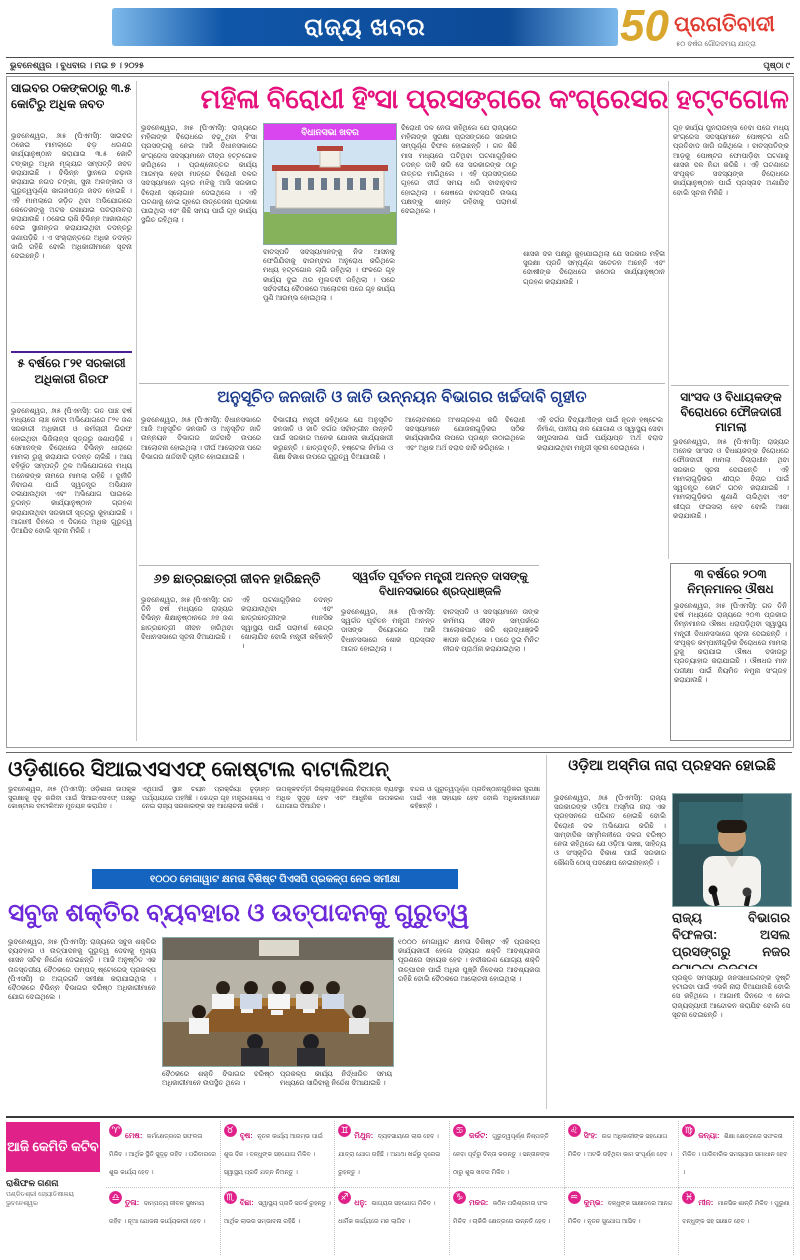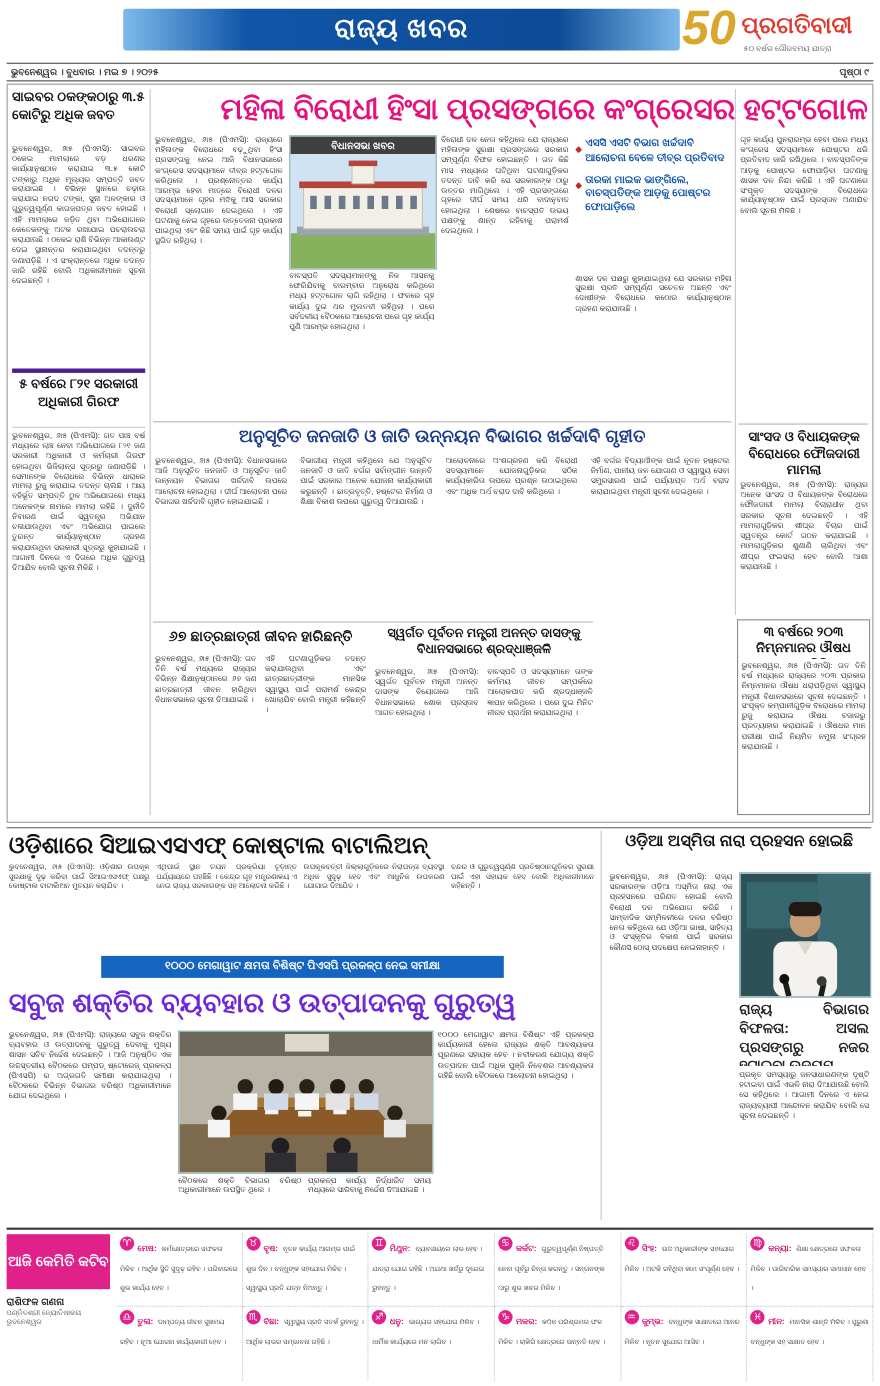--- a/index.html
+++ b/index.html
@@ -20,21 +20,21 @@
   .brand-name{font-size:21px;font-weight:bold;color:#e03a2f;white-space:nowrap;}
   .brand-tag{font-size:7px;color:#555;white-space:nowrap;}
   .dl-row{border-top:1px solid #4a4a4a;border-bottom:1px solid #4a4a4a;display:flex;
           justify-content:space-between;align-items:center;font-size:8.5px;font-weight:bold;color:#333;padding:0 4px;}
 
   .top-box{border:1px solid #999;}
   .mid-box{border-top:1px solid #666;}
   .horo-box{border-top:2px solid #3a3a3a;}
 
   .lead-hl{font-weight:bold;font-size:27px;color:#e5127d;white-space:nowrap;overflow:hidden;text-align:right;line-height:40px;}
-  .tag-bar{background:#404040;color:#fff;font-size:9px;font-weight:bold;text-align:center;line-height:16px;height:16px;overflow:hidden;white-space:nowrap;}
+  .tag-bar{background:#d946ef;color:#fff;font-size:9px;font-weight:bold;text-align:center;line-height:16px;height:16px;overflow:hidden;white-space:nowrap;}
   .photo-frame{border:1px solid #8aa;overflow:hidden;background:#dfeaf3;}
   .bullet-item{display:flex;margin-bottom:7px;}
   .bullet-item .bmark::before{content:"◆";color:#c62828;font-size:8px;margin-right:3px;}
   .bullet-item .btxt{color:#1256a8;font-weight:bold;font-size:9.5px;line-height:1.35;text-align:left;}
   .scst-hl{font-weight:bold;font-size:16px;color:#1b3a8c;white-space:nowrap;overflow:hidden;text-align:center;}
   .sub-hl{font-weight:bold;color:#101010;overflow:hidden;text-align:center;}
   .boxed{border:1px solid #8a8a8a;padding:3px;}
   .banner{background:#1464c0;color:#fff;font-weight:bold;font-size:10px;text-align:center;line-height:20px;height:20px;white-space:nowrap;overflow:hidden;}
   .big-hl{font-weight:bold;font-size:25px;color:#6d28d9;white-space:nowrap;overflow:hidden;}
 
@@ -67,21 +67,21 @@
   <div class="abs dl-row" style="left:6px;top:57px;width:780px;height:15px;">
     <span>ଭୁବନେଶ୍ୱର । ବୁଧବାର । ମଇ ୭ । ୨୦୨୫</span>
     <span>ପୃଷ୍ଠା ୯</span>
   </div>
 
   <section class="abs top-box" style="left:6px;top:76px;width:786px;height:670px;">
 
     <div class="abs" style="left:4px;top:4px;width:121px;height:662px;">
       <div class="hl" style="font-size:12px;line-height:1.3;height:50px;">ସାଇବର ଠକଙ୍କଠାରୁ ୩.୫ କୋଟିରୁ ଅଧିକ ଜବତ</div>
       <div class="bt" style="height:200px;">ଭୁବନେଶ୍ୱର, ୬ା୫ (ପିଏମସି): ସାଇବର ଠକେଇ ମାମଲାରେ ବଡ଼ ଧରଣର କାର୍ଯ୍ୟାନୁଷ୍ଠାନ କରାଯାଇ ୩.୫ କୋଟି ଟଙ୍କାରୁ ଅଧିକ ମୂଲ୍ୟର ସମ୍ପତ୍ତି ଜବତ କରାଯାଇଛି । ବିଭିନ୍ନ ସ୍ଥାନରେ ଚଢ଼ାଉ କରାଯାଇ ନଗଦ ଟଙ୍କା, ସୁନା ଅଳଙ୍କାର ଓ ଗୁରୁତ୍ୱପୂର୍ଣ୍ଣ କାଗଜପତ୍ର ଜବତ ହୋଇଛି । ଏହି ମାମଲାରେ ଜଡ଼ିତ ଥିବା ଅଭିଯୋଗରେ କେତେକଙ୍କୁ ଅଟକ ରଖାଯାଇ ପଚରାଉଚରା କରାଯାଉଛି । ଠକେଇ ରାଶି ବିଭିନ୍ନ ଆକାଉଣ୍ଟ ଦେଇ ସ୍ଥାନାନ୍ତର କରାଯାଇଥିବା ତଦନ୍ତରୁ ଜଣାପଡ଼ିଛି । ଏ ସଂକ୍ରାନ୍ତରେ ଅଧିକ ତଦନ୍ତ ଜାରି ରହିଛି ବୋଲି ଅଧିକାରୀମାନେ ସୂଚନା ଦେଇଛନ୍ତି ।</div>
-      <div class="hl center" style="font-size:12px;line-height:1.3;height:46px;border-top:4px solid #4c1d95;border-bottom:1px solid #ccc;padding-top:3px;margin-top:4px;">୫ ବର୍ଷରେ ୮୨୧ ସରକାରୀ ଅଧିକାରୀ ଗିରଫ</div>
+      <div class="hl center" style="font-size:12px;line-height:1.3;height:46px;border-top:2px solid #4c1d95;border-bottom:1px solid #ccc;padding-top:3px;margin-top:20px;">୫ ବର୍ଷରେ ୮୨୧ ସରକାରୀ ଅଧିକାରୀ ଗିରଫ</div>
       <div class="bt" style="height:346px;margin-top:3px;">ଭୁବନେଶ୍ୱର, ୬ା୫ (ପିଏମସି): ଗତ ପାଞ୍ଚ ବର୍ଷ ମଧ୍ୟରେ ଲାଞ୍ଚ ନେବା ଅଭିଯୋଗରେ ୮୨୧ ଜଣ ସରକାରୀ ଅଧିକାରୀ ଓ କର୍ମଚାରୀ ଗିରଫ ହୋଇଥିବା ଭିଜିଲାନ୍ସ ସୂତ୍ରରୁ ଜଣାପଡ଼ିଛି । ସେମାନଙ୍କ ବିରୋଧରେ ବିଭିନ୍ନ ଧାରାରେ ମାମଲା ରୁଜୁ କରାଯାଇ ତଦନ୍ତ ଚାଲିଛି । ଆୟ ବହିର୍ଭୂତ ସମ୍ପତ୍ତି ଠୁଳ ଅଭିଯୋଗରେ ମଧ୍ୟ ଅନେକଙ୍କ ନାମରେ ମାମଲା ରହିଛି । ଦୁର୍ନୀତି ନିବାରଣ ପାଇଁ ସ୍ୱତନ୍ତ୍ର ଅଭିଯାନ ଚଳାଯାଉଥିବା ଏବଂ ଅଭିଯୋଗ ପାଇଲେ ତୁରନ୍ତ କାର୍ଯ୍ୟାନୁଷ୍ଠାନ ଗ୍ରହଣ କରାଯାଉଥିବା ସରକାରୀ ସୂତ୍ରରୁ କୁହାଯାଇଛି । ଆଗାମୀ ଦିନରେ ଏ ଦିଗରେ ଅଧିକ ଗୁରୁତ୍ୱ ଦିଆଯିବ ବୋଲି ସୂଚନା ମିଳିଛି ।</div>
     </div>
     <div class="vrule" style="left:129px;top:4px;height:660px;"></div>
 
     <div class="abs lead-hl" style="left:132px;top:2px;width:650px;height:40px;">ମହିଳା ବିରୋଧୀ ହିଂସା ପ୍ରସଙ୍ଗରେ କଂଗ୍ରେସର ହଟ୍ଟଗୋଳ</div>
 
     <div class="abs bt" style="left:134px;top:46px;width:116px;height:256px;">ଭୁବନେଶ୍ୱର, ୬ା୫ (ପିଏମସି): ରାଜ୍ୟରେ ମହିଳାଙ୍କ ବିରୋଧରେ ବଢ଼ୁଥିବା ହିଂସା ପ୍ରସଙ୍ଗକୁ ନେଇ ଆଜି ବିଧାନସଭାରେ କଂଗ୍ରେସ ସଦସ୍ୟମାନେ ତୀବ୍ର ହଟ୍ଟଗୋଳ କରିଥିଲେ । ପ୍ରଶ୍ନୋତ୍ତର କାର୍ଯ୍ୟ ଆରମ୍ଭ ହେବା ମାତ୍ରେ ବିରୋଧୀ ଦଳର ସଦସ୍ୟମାନେ ଗୃହର ମଝିକୁ ଆସି ସରକାର ବିରୋଧୀ ସ୍ଲୋଗାନ ଦେଇଥିଲେ । ଏହି ଘଟଣାକୁ ନେଇ ଗୃହରେ ଉତ୍ତେଜନା ପ୍ରକାଶ ପାଇଥିଲା ଏବଂ କିଛି ସମୟ ପାଇଁ ଗୃହ କାର୍ଯ୍ୟ ସ୍ଥଗିତ ରହିଥିଲା ।</div>
 
     <div class="abs photo-frame" style="left:256px;top:46px;width:132px;height:120px;">
       <div class="tag-bar">ବିଧାନସଭା ଖବର</div>
@@ -100,30 +100,20 @@
         <rect x="70" y="38" width="6" height="12" fill="#6b7a8a"></rect>
           <rect x="83" y="38" width="6" height="12" fill="#6b7a8a"></rect>
         <rect x="96" y="38" width="6" height="12" fill="#6b7a8a"></rect>
           <rect x="109" y="38" width="6" height="12" fill="#6b7a8a"></rect>
       </svg>
     </div>
     <div class="abs bt" style="left:256px;top:170px;width:132px;height:132px;">ବାଚସ୍ପତି ସଦସ୍ୟମାନଙ୍କୁ ନିଜ ଆସନକୁ ଫେରିଯିବାକୁ ବାରମ୍ବାର ଅନୁରୋଧ କରିଥିଲେ ମଧ୍ୟ ହଟ୍ଟଗୋଳ ଲାଗି ରହିଥିଲା । ଫଳରେ ଗୃହ କାର୍ଯ୍ୟ ଦୁଇ ଥର ମୁଲତବୀ ରହିଥିଲା । ପରେ ସର୍ବଦଳୀୟ ବୈଠକରେ ଆଲୋଚନା ପରେ ଗୃହ କାର୍ଯ୍ୟ ପୁଣି ଆରମ୍ଭ ହୋଇଥିଲା ।</div>
 
     <div class="abs bt" style="left:394px;top:46px;width:116px;height:256px;">ବିରୋଧୀ ଦଳ ନେତା କହିଥିଲେ ଯେ ରାଜ୍ୟରେ ମହିଳାଙ୍କ ସୁରକ୍ଷା ପ୍ରସଙ୍ଗରେ ସରକାର ସମ୍ପୂର୍ଣ୍ଣ ବିଫଳ ହୋଇଛନ୍ତି । ଗତ କିଛି ମାସ ମଧ୍ୟରେ ଘଟିଥିବା ଘଟଣାଗୁଡ଼ିକର ତଦନ୍ତ ଦାବି କରି ସେ ସରକାରଙ୍କ ଠାରୁ ଉତ୍ତର ମାଗିଥିଲେ । ଏହି ପ୍ରସଙ୍ଗରେ ଗୃହରେ ଦୀର୍ଘ ସମୟ ଧରି ବାଦାନୁବାଦ ହୋଇଥିଲା । ଶେଷରେ ବାଚସ୍ପତି ଉଭୟ ପକ୍ଷଙ୍କୁ ଶାନ୍ତ ରହିବାକୁ ପରାମର୍ଶ ଦେଇଥିଲେ ।</div>
 
-    <div class="abs" style="left:516px;top:48px;width:142px;height:122px;overflow:hidden;">
-      <div class="bullet-item">
-        <span class="bmark"></span>
-        <span class="btxt">ଏସସି ଏସଟି ବିଭାଗ ଖର୍ଚ୍ଚଦାବି ଆଲୋଚନା ବେଳେ ତୀବ୍ର ପ୍ରତିବାଦ</span>
-      </div>
-      <div class="bullet-item">
-        <span class="bmark"></span>
-        <span class="btxt">ତାରକା ମାଇକ ଭାଙ୍ଗିଲେ, ବାଚସ୍ପତିଙ୍କ ଆଡ଼କୁ ପୋଷ୍ଟର ଫୋପାଡ଼ିଲେ</span>
-      </div>
-    </div>
     <div class="abs bt" style="left:516px;top:172px;width:142px;height:130px;">ଶାସକ ଦଳ ପକ୍ଷରୁ କୁହାଯାଇଥିଲା ଯେ ସରକାର ମହିଳା ସୁରକ୍ଷା ପ୍ରତି ସମ୍ପୂର୍ଣ୍ଣ ସଚେତନ ଅଛନ୍ତି ଏବଂ ଦୋଷୀଙ୍କ ବିରୋଧରେ କଠୋର କାର୍ଯ୍ୟାନୁଷ୍ଠାନ ଗ୍ରହଣ କରାଯାଉଛି ।</div>
 
     <div class="vrule" style="left:661px;top:4px;height:478px;"></div>
     <div class="abs bt" style="left:666px;top:46px;width:116px;height:258px;">ଗୃହ କାର୍ଯ୍ୟ ପୁନରାରମ୍ଭ ହେବା ପରେ ମଧ୍ୟ କଂଗ୍ରେସ ସଦସ୍ୟମାନେ ପୋଷ୍ଟର ଧରି ପ୍ରତିବାଦ ଜାରି ରଖିଥିଲେ । ବାଚସ୍ପତିଙ୍କ ଆଡ଼କୁ ପୋଷ୍ଟର ଫୋପାଡ଼ିବା ଘଟଣାକୁ ଶାସକ ଦଳ ନିନ୍ଦା କରିଛି । ଏହି ଘଟଣାରେ ସଂପୃକ୍ତ ସଦସ୍ୟଙ୍କ ବିରୋଧରେ କାର୍ଯ୍ୟାନୁଷ୍ଠାନ ପାଇଁ ପ୍ରସ୍ତାବ ଅଣାଯିବ ବୋଲି ସୂଚନା ମିଳିଛି ।</div>
 
     <div class="hrule" style="left:132px;top:306px;width:526px;"></div>
     <div class="abs scst-hl" style="left:132px;top:311px;width:526px;height:22px;">ଅନୁସୂଚିତ ଜନଜାତି ଓ ଜାତି ଉନ୍ନୟନ ବିଭାଗର ଖର୍ଚ୍ଚଦାବି ଗୃହୀତ</div>
     <div class="abs bt" style="left:134px;top:338px;width:120px;height:148px;">ଭୁବନେଶ୍ୱର, ୬ା୫ (ପିଏମସି): ବିଧାନସଭାରେ ଆଜି ଅନୁସୂଚିତ ଜନଜାତି ଓ ଅନୁସୂଚିତ ଜାତି ଉନ୍ନୟନ ବିଭାଗର ଖର୍ଚ୍ଚଦାବି ଉପରେ ଆଲୋଚନା ହୋଇଥିଲା । ଦୀର୍ଘ ଆଲୋଚନା ପରେ ବିଭାଗର ଖର୍ଚ୍ଚଦାବି ଗୃହୀତ ହୋଇଯାଇଛି ।</div>
     <div class="abs bt" style="left:266px;top:338px;width:120px;height:148px;">ବିଭାଗୀୟ ମନ୍ତ୍ରୀ କହିଥିଲେ ଯେ ଅନୁସୂଚିତ ଜନଜାତି ଓ ଜାତି ବର୍ଗର ସର୍ବାଙ୍ଗୀନ ଉନ୍ନତି ପାଇଁ ସରକାର ଅନେକ ଯୋଜନା କାର୍ଯ୍ୟକାରୀ କରୁଛନ୍ତି । ଛାତ୍ରବୃତ୍ତି, ହଷ୍ଟେଲ ନିର୍ମାଣ ଓ ଶିକ୍ଷା ବିକାଶ ଉପରେ ଗୁରୁତ୍ୱ ଦିଆଯାଉଛି ।</div>
     <div class="abs bt" style="left:398px;top:338px;width:120px;height:148px;">ଆଲୋଚନାରେ ଅଂଶଗ୍ରହଣ କରି ବିରୋଧୀ ସଦସ୍ୟମାନେ ଯୋଜନାଗୁଡ଼ିକର ସଠିକ କାର୍ଯ୍ୟକାରିତା ଉପରେ ପ୍ରଶ୍ନ ଉଠାଇଥିଲେ ଏବଂ ଅଧିକ ଅର୍ଥ ବରାଦ ଦାବି କରିଥିଲେ ।</div>

